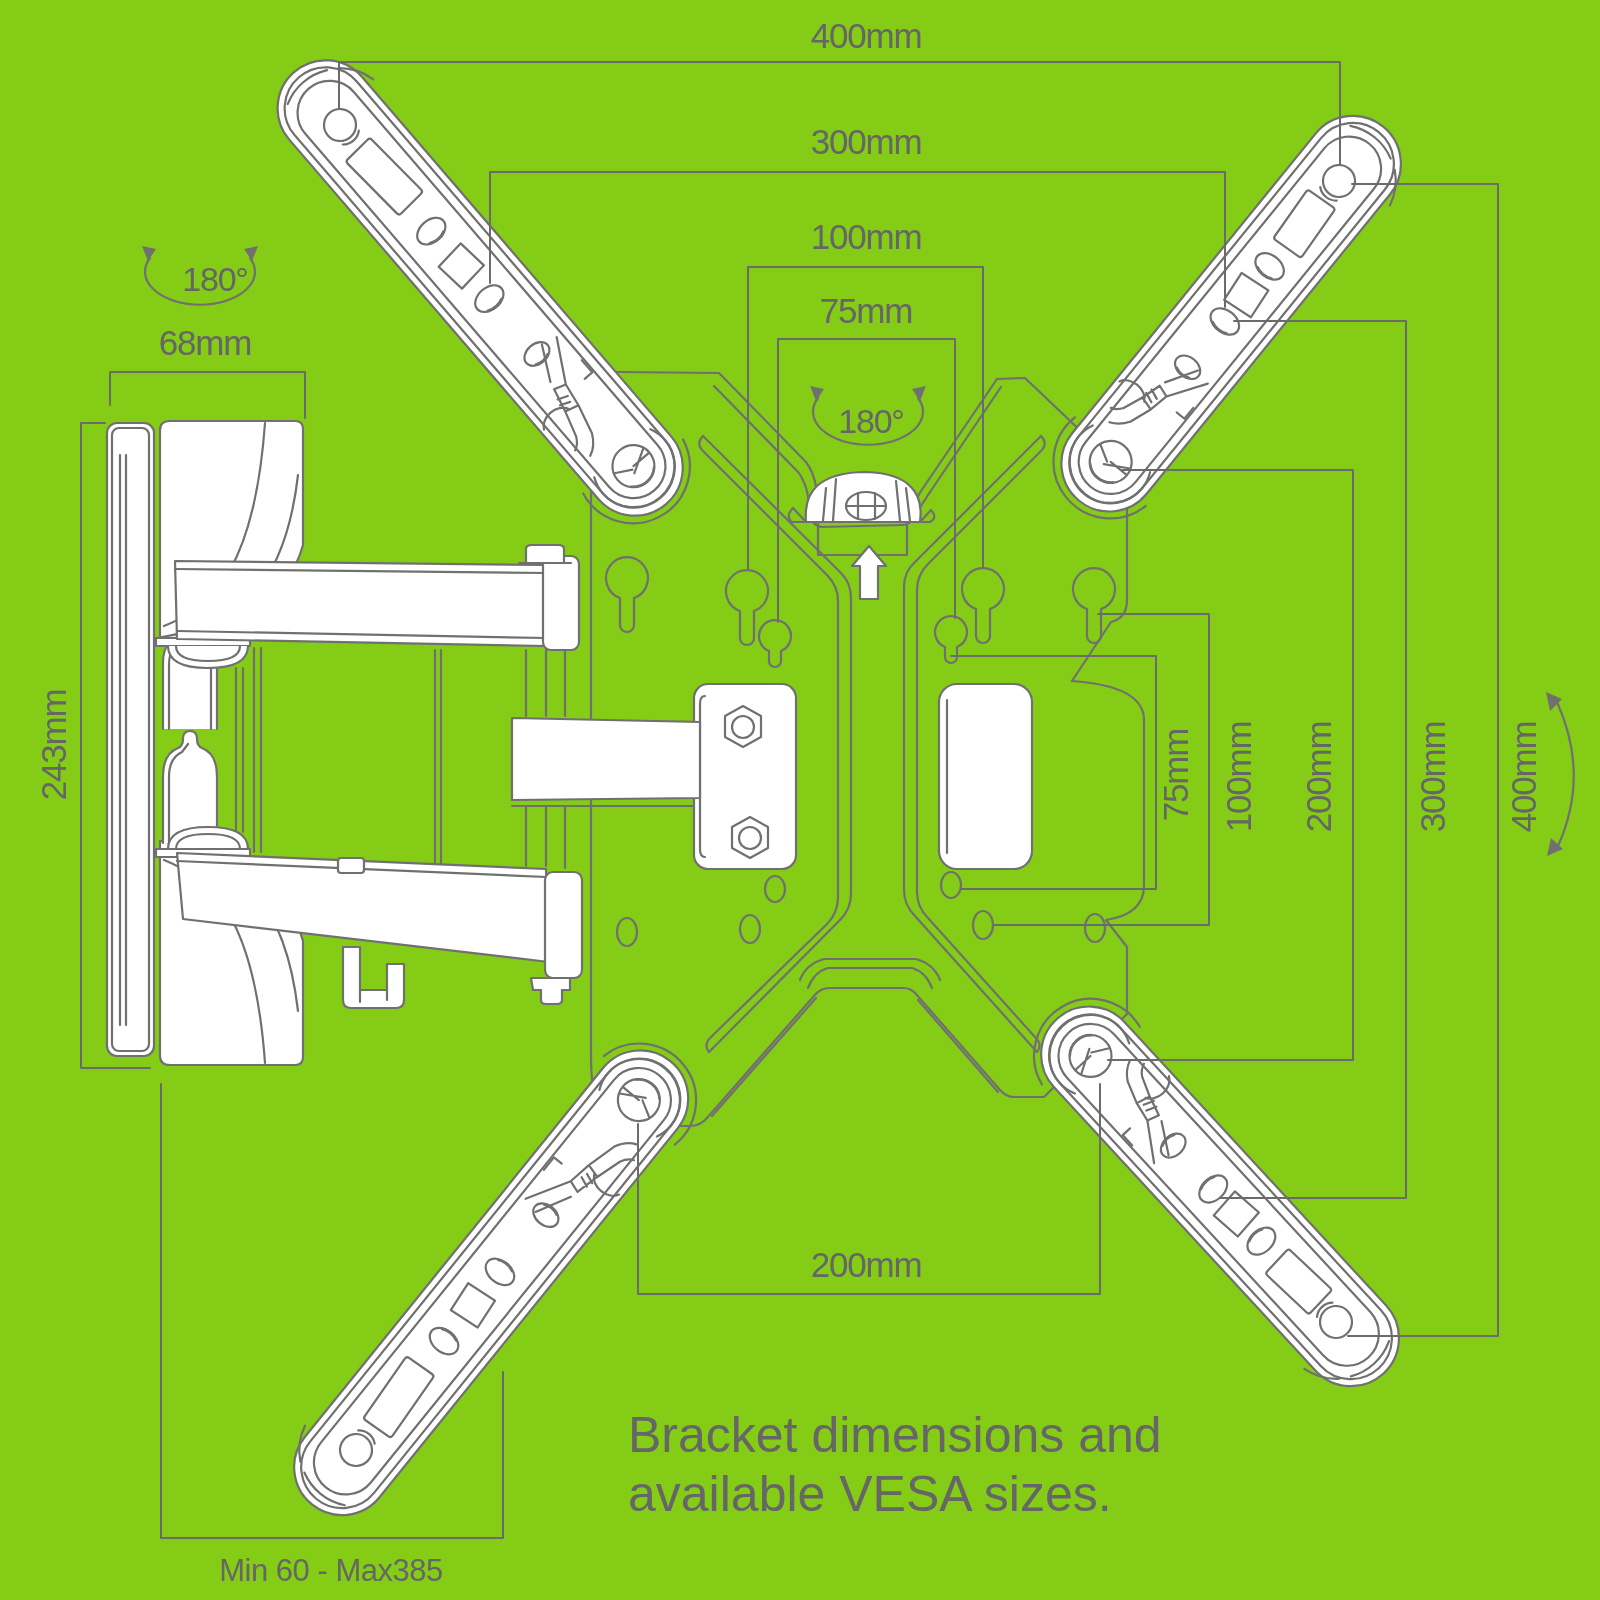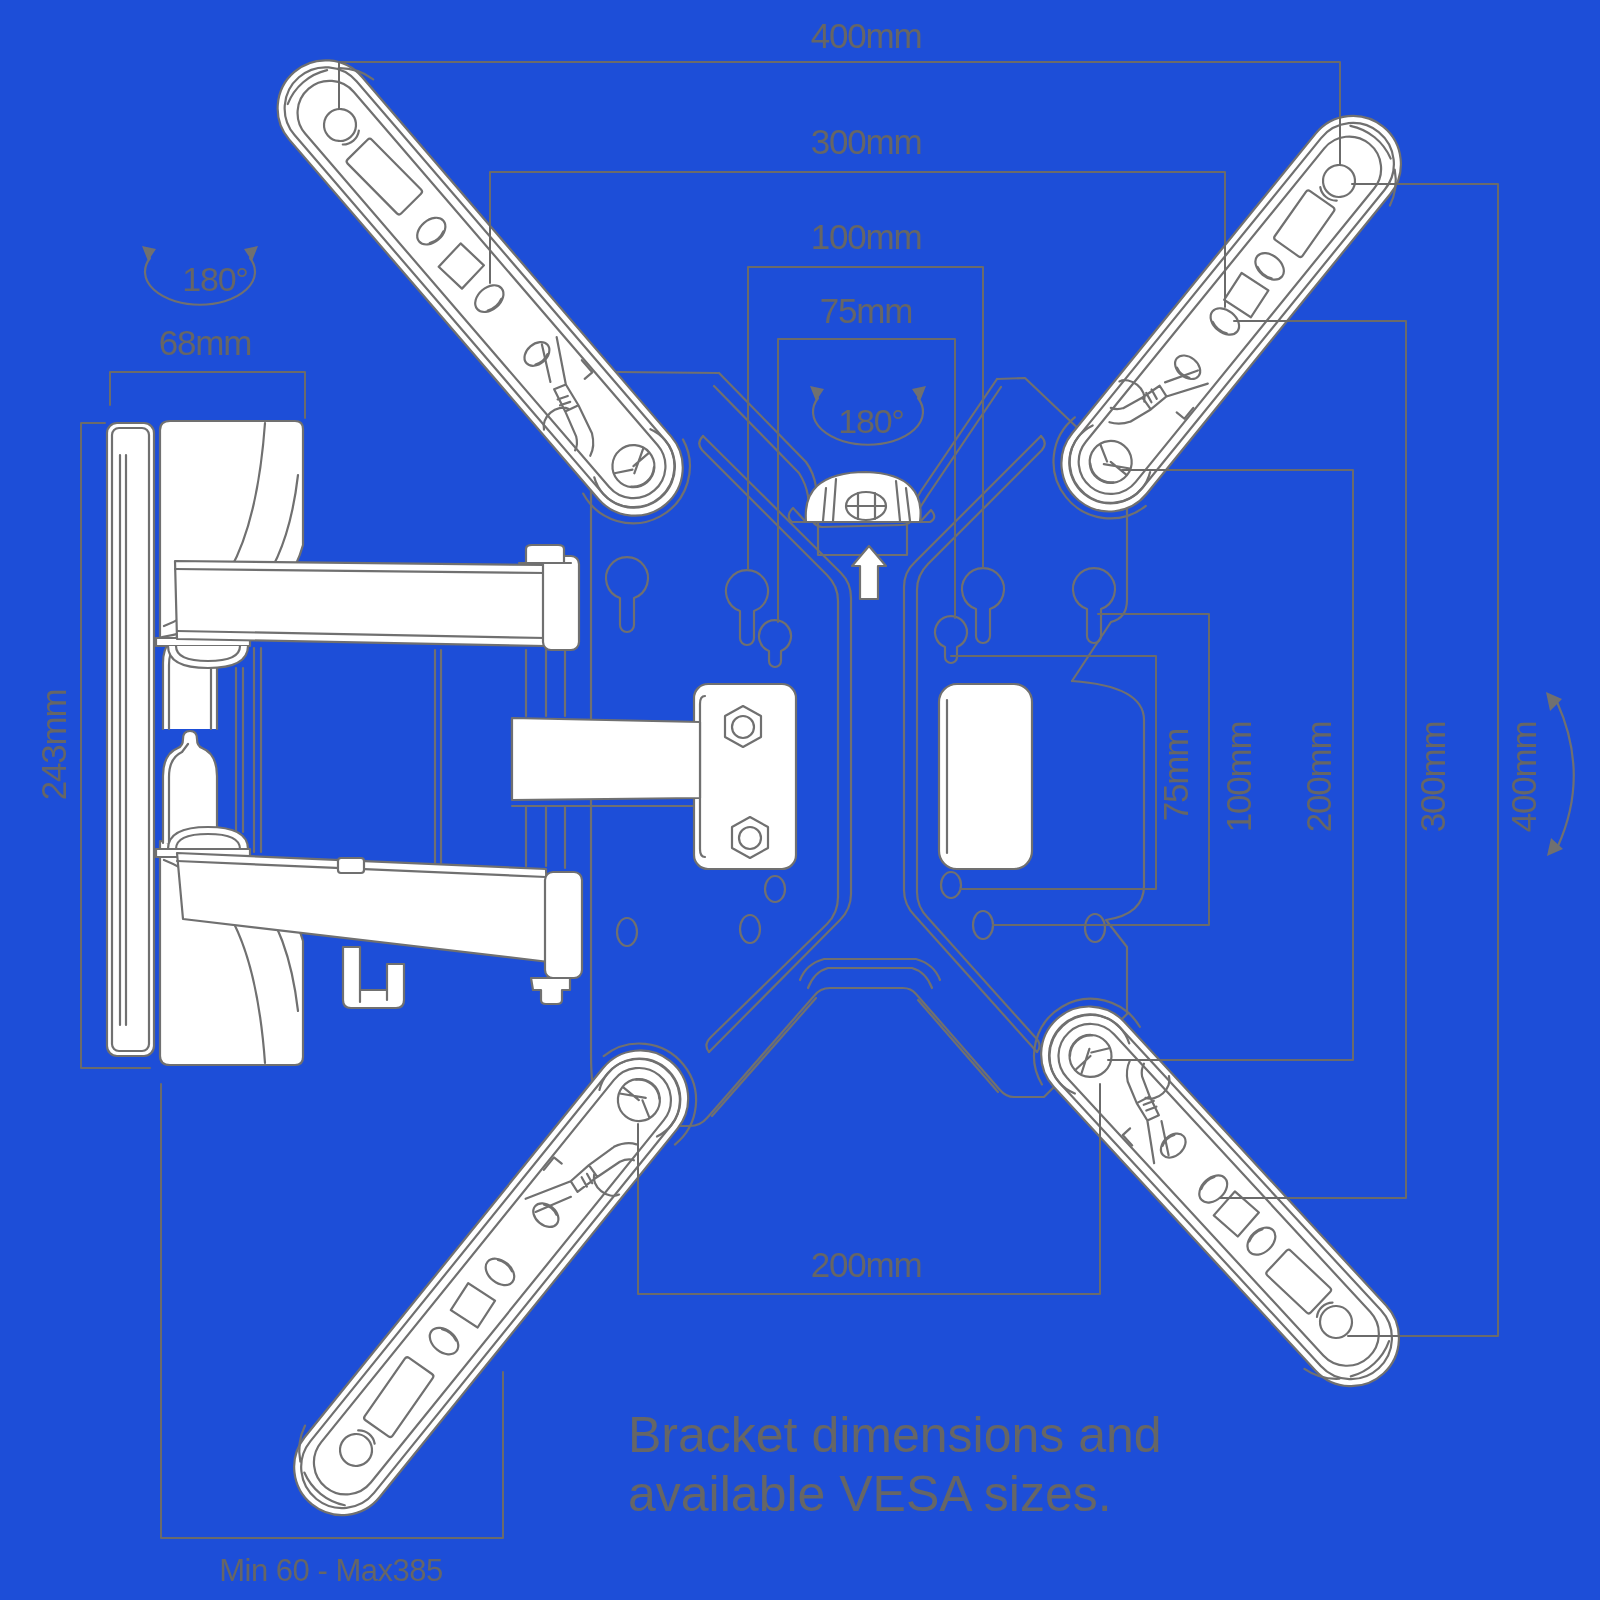--- a/index.html
+++ b/index.html
@@ -1,16 +1,16 @@
 <!DOCTYPE html>
 <html><head>
 <meta charset="utf-8">
 <style>
   html,body{margin:0;padding:0;background:#ffffff;}
-  .wrap{width:1600px;height:1600px;position:relative;background:#1d4ed8;}
+  .wrap{width:1600px;height:1600px;position:relative;background:#84cc16;}
   text{font-family:"Liberation Sans", sans-serif;fill:#666666;}
 </style>
 </head>
 <body>
 <div class="wrap">
 <svg width="1600" height="1600" viewBox="0 0 1600 1600" xmlns="http://www.w3.org/2000/svg">
 <g fill="none" stroke="#707070" stroke-width="2.2" stroke-linecap="round" stroke-linejoin="round">
 
 <g id="plate">
 

